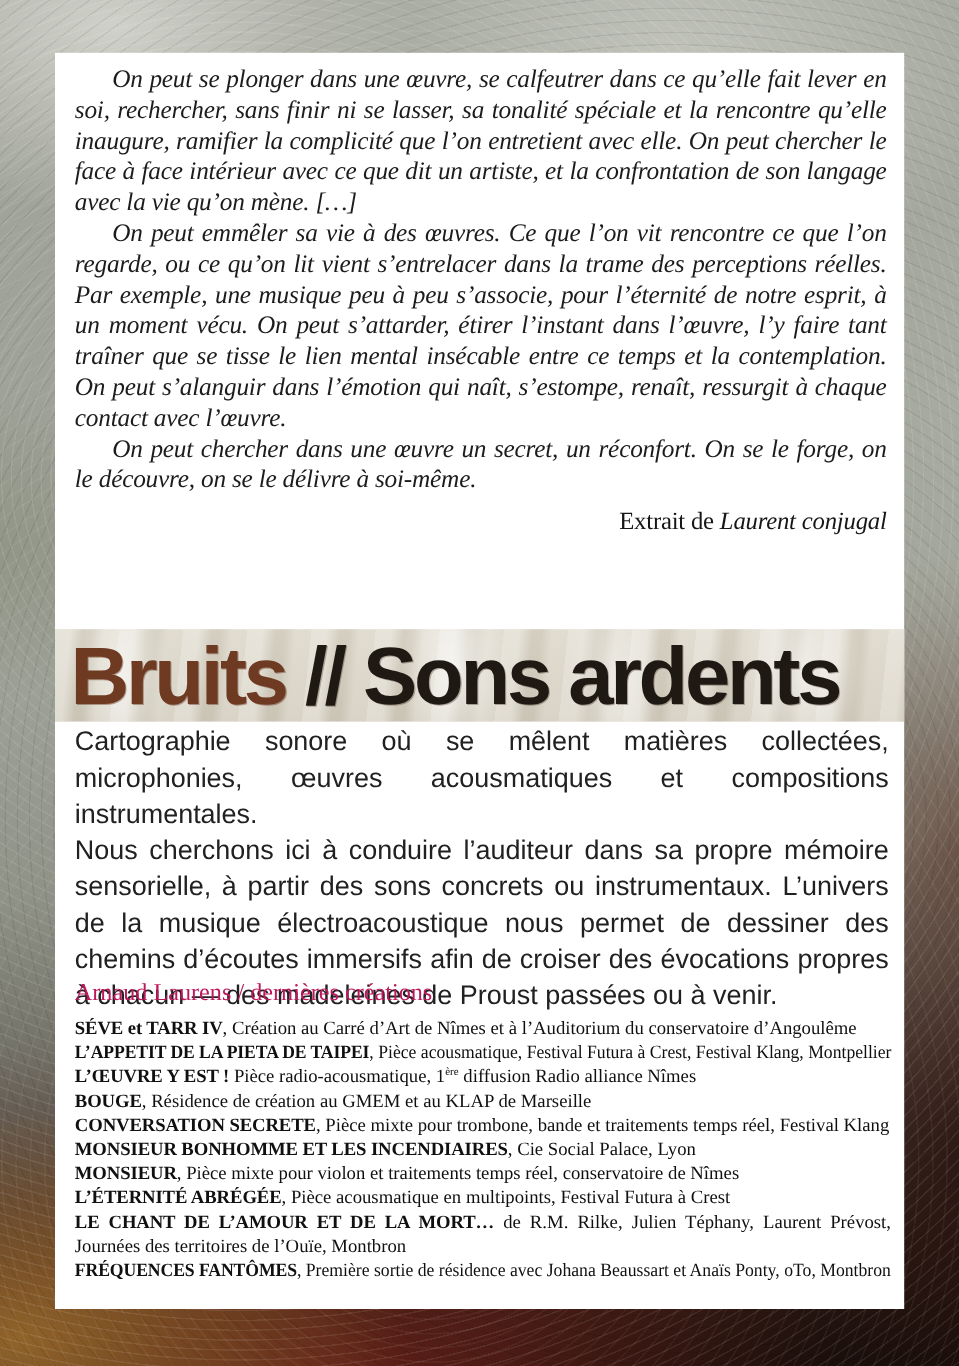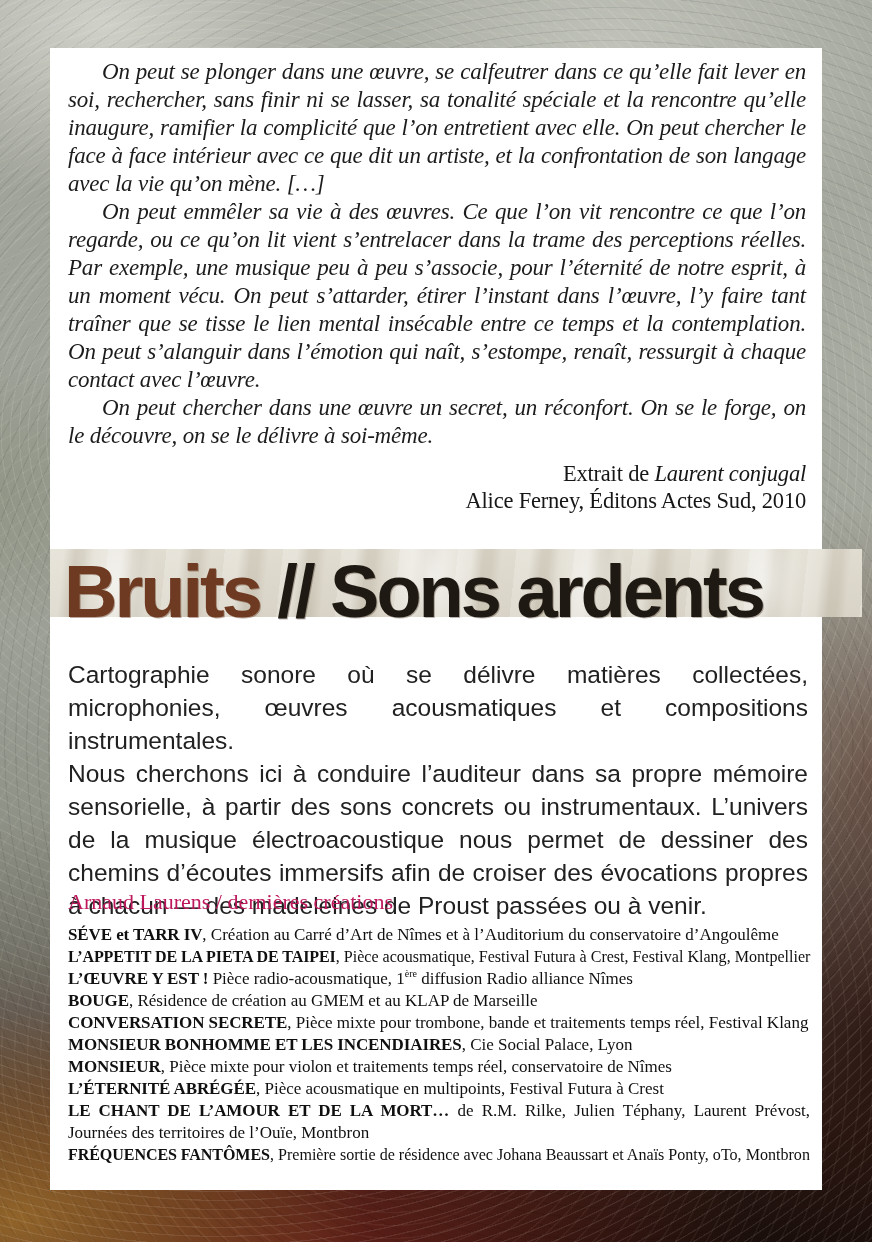--- a/index.html
+++ b/index.html
@@ -25,28 +25,28 @@
   }
   .panel{position:absolute;left:50px;top:48px;width:772px;height:1142px;background:#fff;}
   
   .quote{position:absolute;left:18px;top:10px;width:738px;color:#1c1c1c;
     font-family:"Liberation Serif","DejaVu Serif",serif;font-style:italic;
     font-size:23px;line-height:28px;letter-spacing:-0.2px;}
   .qp{margin:0;text-align:justify;text-indent:34px;font-family:Liberation Serif, serif;}
   .attribution{margin-top:10px;text-align:right;font-style:normal;font-size:22.5px;line-height:27px;color:#161616;}
   .attribution .it{font-style:italic;}
   
-  .title-band{position:absolute;left:50px;top:549px;width:772px;height:68px;overflow:visible;
+  .title-band{position:absolute;left:50px;top:572px;width:772px;height:84px;overflow:visible;
     background-image:
       radial-gradient(ellipse 60px 130px at 8% 50%, rgba(255,255,255,.55), transparent 70%),
       radial-gradient(ellipse 70px 130px at 47% 40%, rgba(255,255,255,.65), transparent 70%),
       radial-gradient(ellipse 60px 130px at 66% 60%, rgba(255,255,255,.5), transparent 70%),
       radial-gradient(ellipse 80px 130px at 88% 45%, rgba(255,255,255,.55), transparent 70%),
       repeating-linear-gradient(96deg, rgba(255,255,255,.32) 0 14px, rgba(60,55,40,0.05) 26px 34px, rgba(255,255,255,0.14) 44px 58px),
-      linear-gradient(#dcd7c9,#d2ccbd); padding-left: 40px;}
+      linear-gradient(#dcd7c9,#d2ccbd);}
   .title-line{position:absolute;left:14px;top:0;height:84px;line-height:86px;white-space:nowrap;
     font-family:"Liberation Sans","DejaVu Sans",sans-serif;font-weight:bold;
     font-size:74px;letter-spacing:-3px;}
   .title-line .t1{color:#6e3a21;text-shadow:1px 1px 0 rgba(90,40,15,0.4);}
   .title-line .t2{color:#1f1913;text-shadow:1px 1px 0 rgba(60,40,25,0.35);}
   
   .intro{position:absolute;left:18px;top:610px;width:740px;color:#212121;
     font-family:"Liberation Sans","DejaVu Sans",sans-serif;font-size:24.5px;line-height:33px;}
   .ip{margin:0;text-align:justify;}
   
@@ -66,27 +66,26 @@
   <div class="panel">
 
     <section class="quote">
       <div id="quote-paras">
           <p class="qp">On peut se plonger dans une œuvre, se calfeutrer dans ce qu’elle fait lever en soi, rechercher, sans finir ni se lasser, sa tonalité spéciale et la rencontre qu’elle inaugure, ramifier la complicité que l’on entretient avec elle. On peut chercher le face à face intérieur avec ce que dit un artiste, et la confrontation de son langage avec la vie qu’on mène. […]</p>
           <p class="qp">On peut emmêler sa vie à des œuvres. Ce que l’on vit rencontre ce que l’on regarde, ou ce qu’on lit vient s’entrelacer dans la trame des perceptions réelles. Par exemple, une musique peu à peu s’associe, pour l’éternité de notre esprit, à un moment vécu. On peut s’attarder, étirer l’instant dans l’œuvre, l’y faire tant traîner que se tisse le lien mental insécable entre ce temps et la contemplation. On peut s’alanguir dans l’émotion qui naît, s’estompe, renaît, ressurgit à chaque contact avec l’œuvre.</p>
           <p class="qp">On peut chercher dans une œuvre un secret, un réconfort. On se le forge, on le découvre, on se le délivre à soi-même.</p>
         </div>
       <div class="attribution">
         <div class="attr-line"><span>Extrait de </span><span class="it">Laurent conjugal</span></div>
-        <div class="attr-line">Alice Ferney, Éditons Actes Sud, 2010</div>
       </div>
     </section>
 
     <section class="intro">
       <div id="intro-paras">
-          <p class="ip">Cartographie sonore où se délivre matières collectées, microphonies, œuvres acousmatiques et compositions instrumentales.</p>
+          <p class="ip">Cartographie sonore où se mêlent matières collectées, microphonies, œuvres acousmatiques et compositions instrumentales.</p>
           <p class="ip">Nous cherchons ici à conduire l’auditeur dans sa propre mémoire sensorielle, à partir des sons concrets ou instrumentaux. L’univers de la musique électroacoustique nous permet de dessiner des chemins d’écoutes immersifs afin de croiser des évocations propres à chacun — des madeleines de Proust passées ou à venir.</p>
         </div>
     </section>
 
     <section class="works">
       <h2 class="works-heading">Arnaud Laurens / dernières créations</h2>
       <div id="works-list">
           <div class="work fit" style="white-space: nowrap;"><b>SÉVE et TARR IV</b>, Création au Carré d’Art de Nîmes et à l’Auditorium du conservatoire d’Angoulême</div>
           <div class="work fit" style="white-space: nowrap; transform-origin: 0px 50%; transform: scaleX(0.94402);"><b>L’APPETIT DE LA PIETA DE TAIPEI</b>, Pièce acousmatique, Festival Futura à Crest, Festival Klang, Montpellier</div>
           <div class="work fit" style="white-space: nowrap;"><b>L’ŒUVRE Y EST !</b> Pièce radio-acousmatique, 1<sup>ère</sup> diffusion Radio alliance Nîmes</div>

